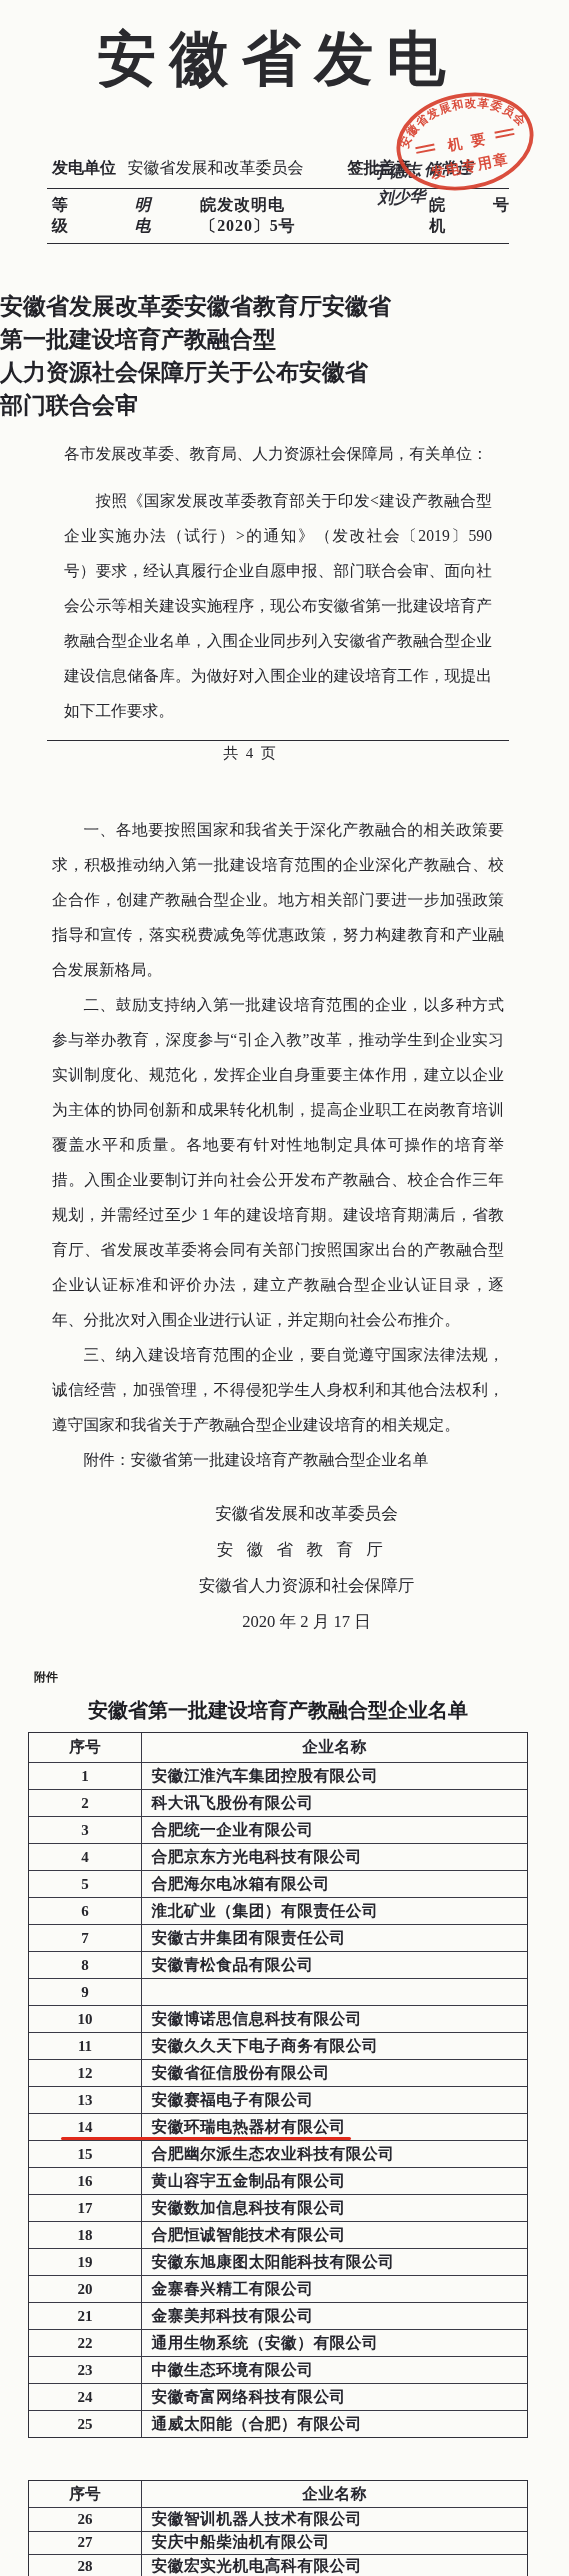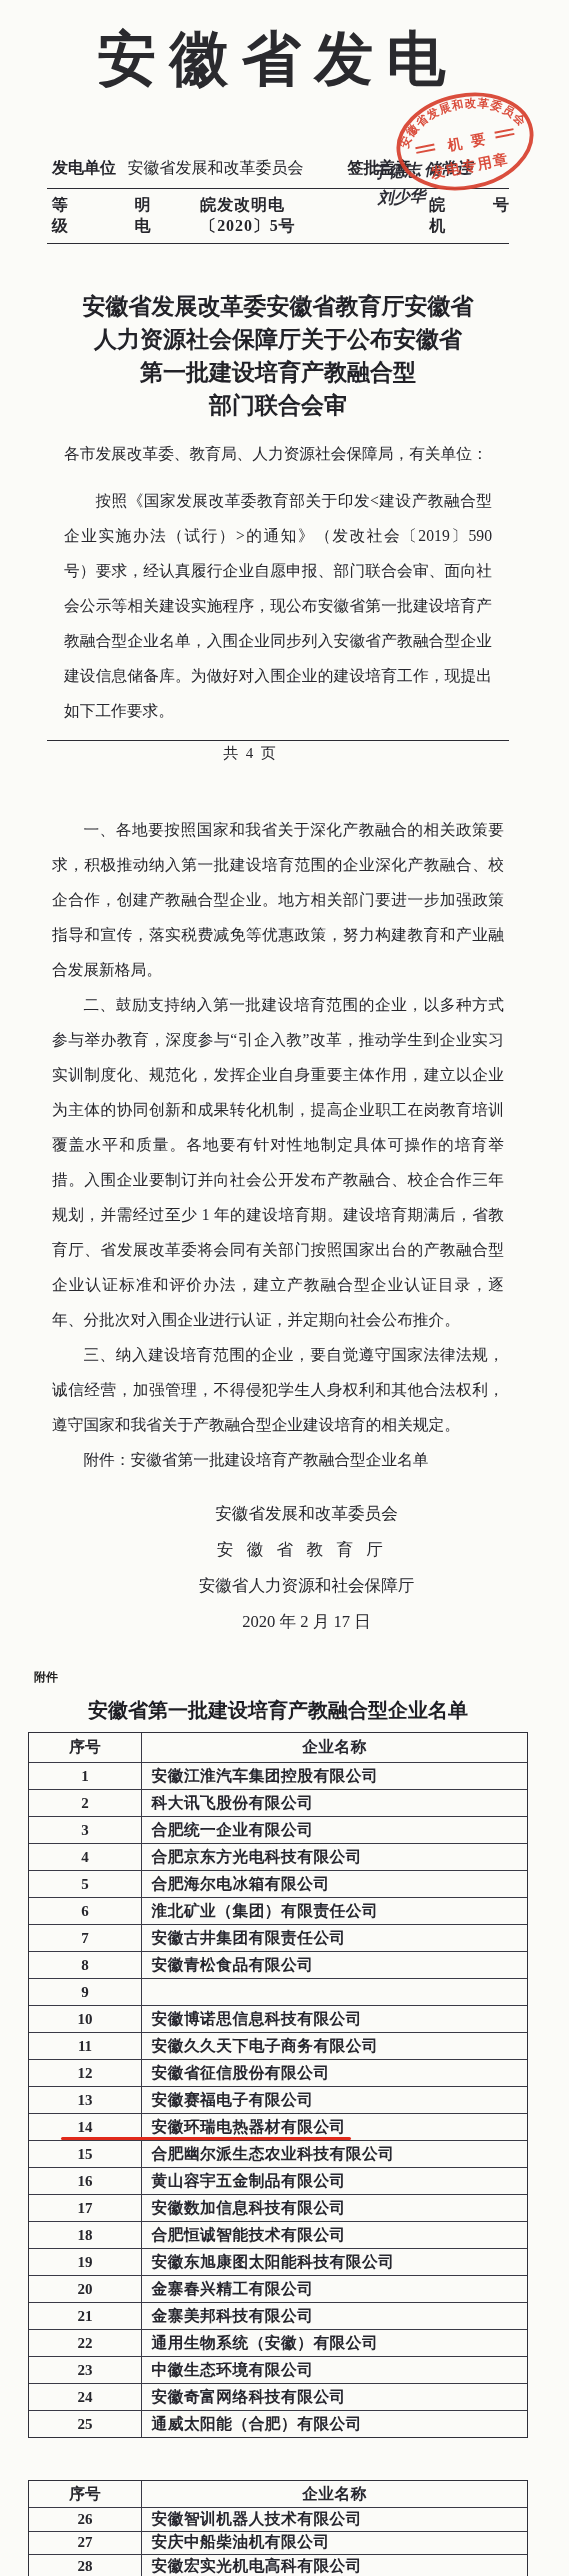--- a/index.html
+++ b/index.html
@@ -38,28 +38,28 @@
   }
   .sign-names .l2{display:block;margin-left:3.8px;}
 
   
   .grade-section{
     margin:9.5px 47px 0 47px;
     border-top:1.9px solid #2c2c34;border-bottom:1.9px solid #2c2c34;
     padding:5.7px 0 6.6px 4.7px;
     font-size:16px;font-weight:600;display:flex;align-items:baseline;
   }
-  .grade-section .g-val{margin-left:57px;font-weight:600;}
+  .grade-section .g-val{margin-left:57px;font-weight:600;font-style:italic;}
   .grade-section .g-doc{margin-left:40px;letter-spacing:0.9px;}
   .grade-section .g-serial{margin-left:84px;}
   .grade-section .g-hao{margin-left:38px;}
 
   
   .doc-title{
-    margin-top:46px;text-align:center;
+    margin-top:46px;
     font-size:23px;font-weight:bold;line-height:33px;color:#222228;
   }
 
   
   .bodytext{margin:13.3px 52px 0 52px;font-size:15.7px;line-height:35px;text-align:justify;}
   .bodytext p{margin:12px;}
   .bodytext p.ind{text-indent:2em;}
 
   .page-footer-rule{margin:5.7px 47px 0 47px;border-top:1.4px solid #2c2c34;}
   .page-count{margin:3.8px 55px 0 0;text-align:center;font-size:15px;letter-spacing:1.9px;}
@@ -142,22 +142,22 @@
   <div class="grade-section">
     <span>等级</span>
     <span class="g-val">明电</span>
     <span class="g-doc">皖发改明电〔2020〕5号</span>
     <span class="g-serial">皖机</span>
     <span class="g-hao">号</span>
   </div>
 
   <div class="doc-title">
     <div>安徽省发展改革委安徽省教育厅安徽省</div>
+    <div>第一批建设培育产教融合型</div>
     <div>人力资源社会保障厅关于公布安徽省</div>
-    <div>第一批建设培育产教融合型</div>
     <div>部门联合会审</div>
   </div>
 
   <div class="bodytext">
     <p>各市发展改革委、教育局、人力资源社会保障局，有关单位：</p>
     <p class="ind">按照《国家发展改革委教育部关于印发&lt;建设产教融合型企业实施办法（试行）&gt;的通知》（发改社会〔2019〕590 号）要求，经认真履行企业自愿申报、部门联合会审、面向社会公示等相关建设实施程序，现公布安徽省第一批建设培育产教融合型企业名单，入围企业同步列入安徽省产教融合型企业建设信息储备库。为做好对入围企业的建设培育工作，现提出如下工作要求。</p>
   </div>
 
   <div class="page-footer-rule"></div>
   <div class="page-count">共 4 页</div>

